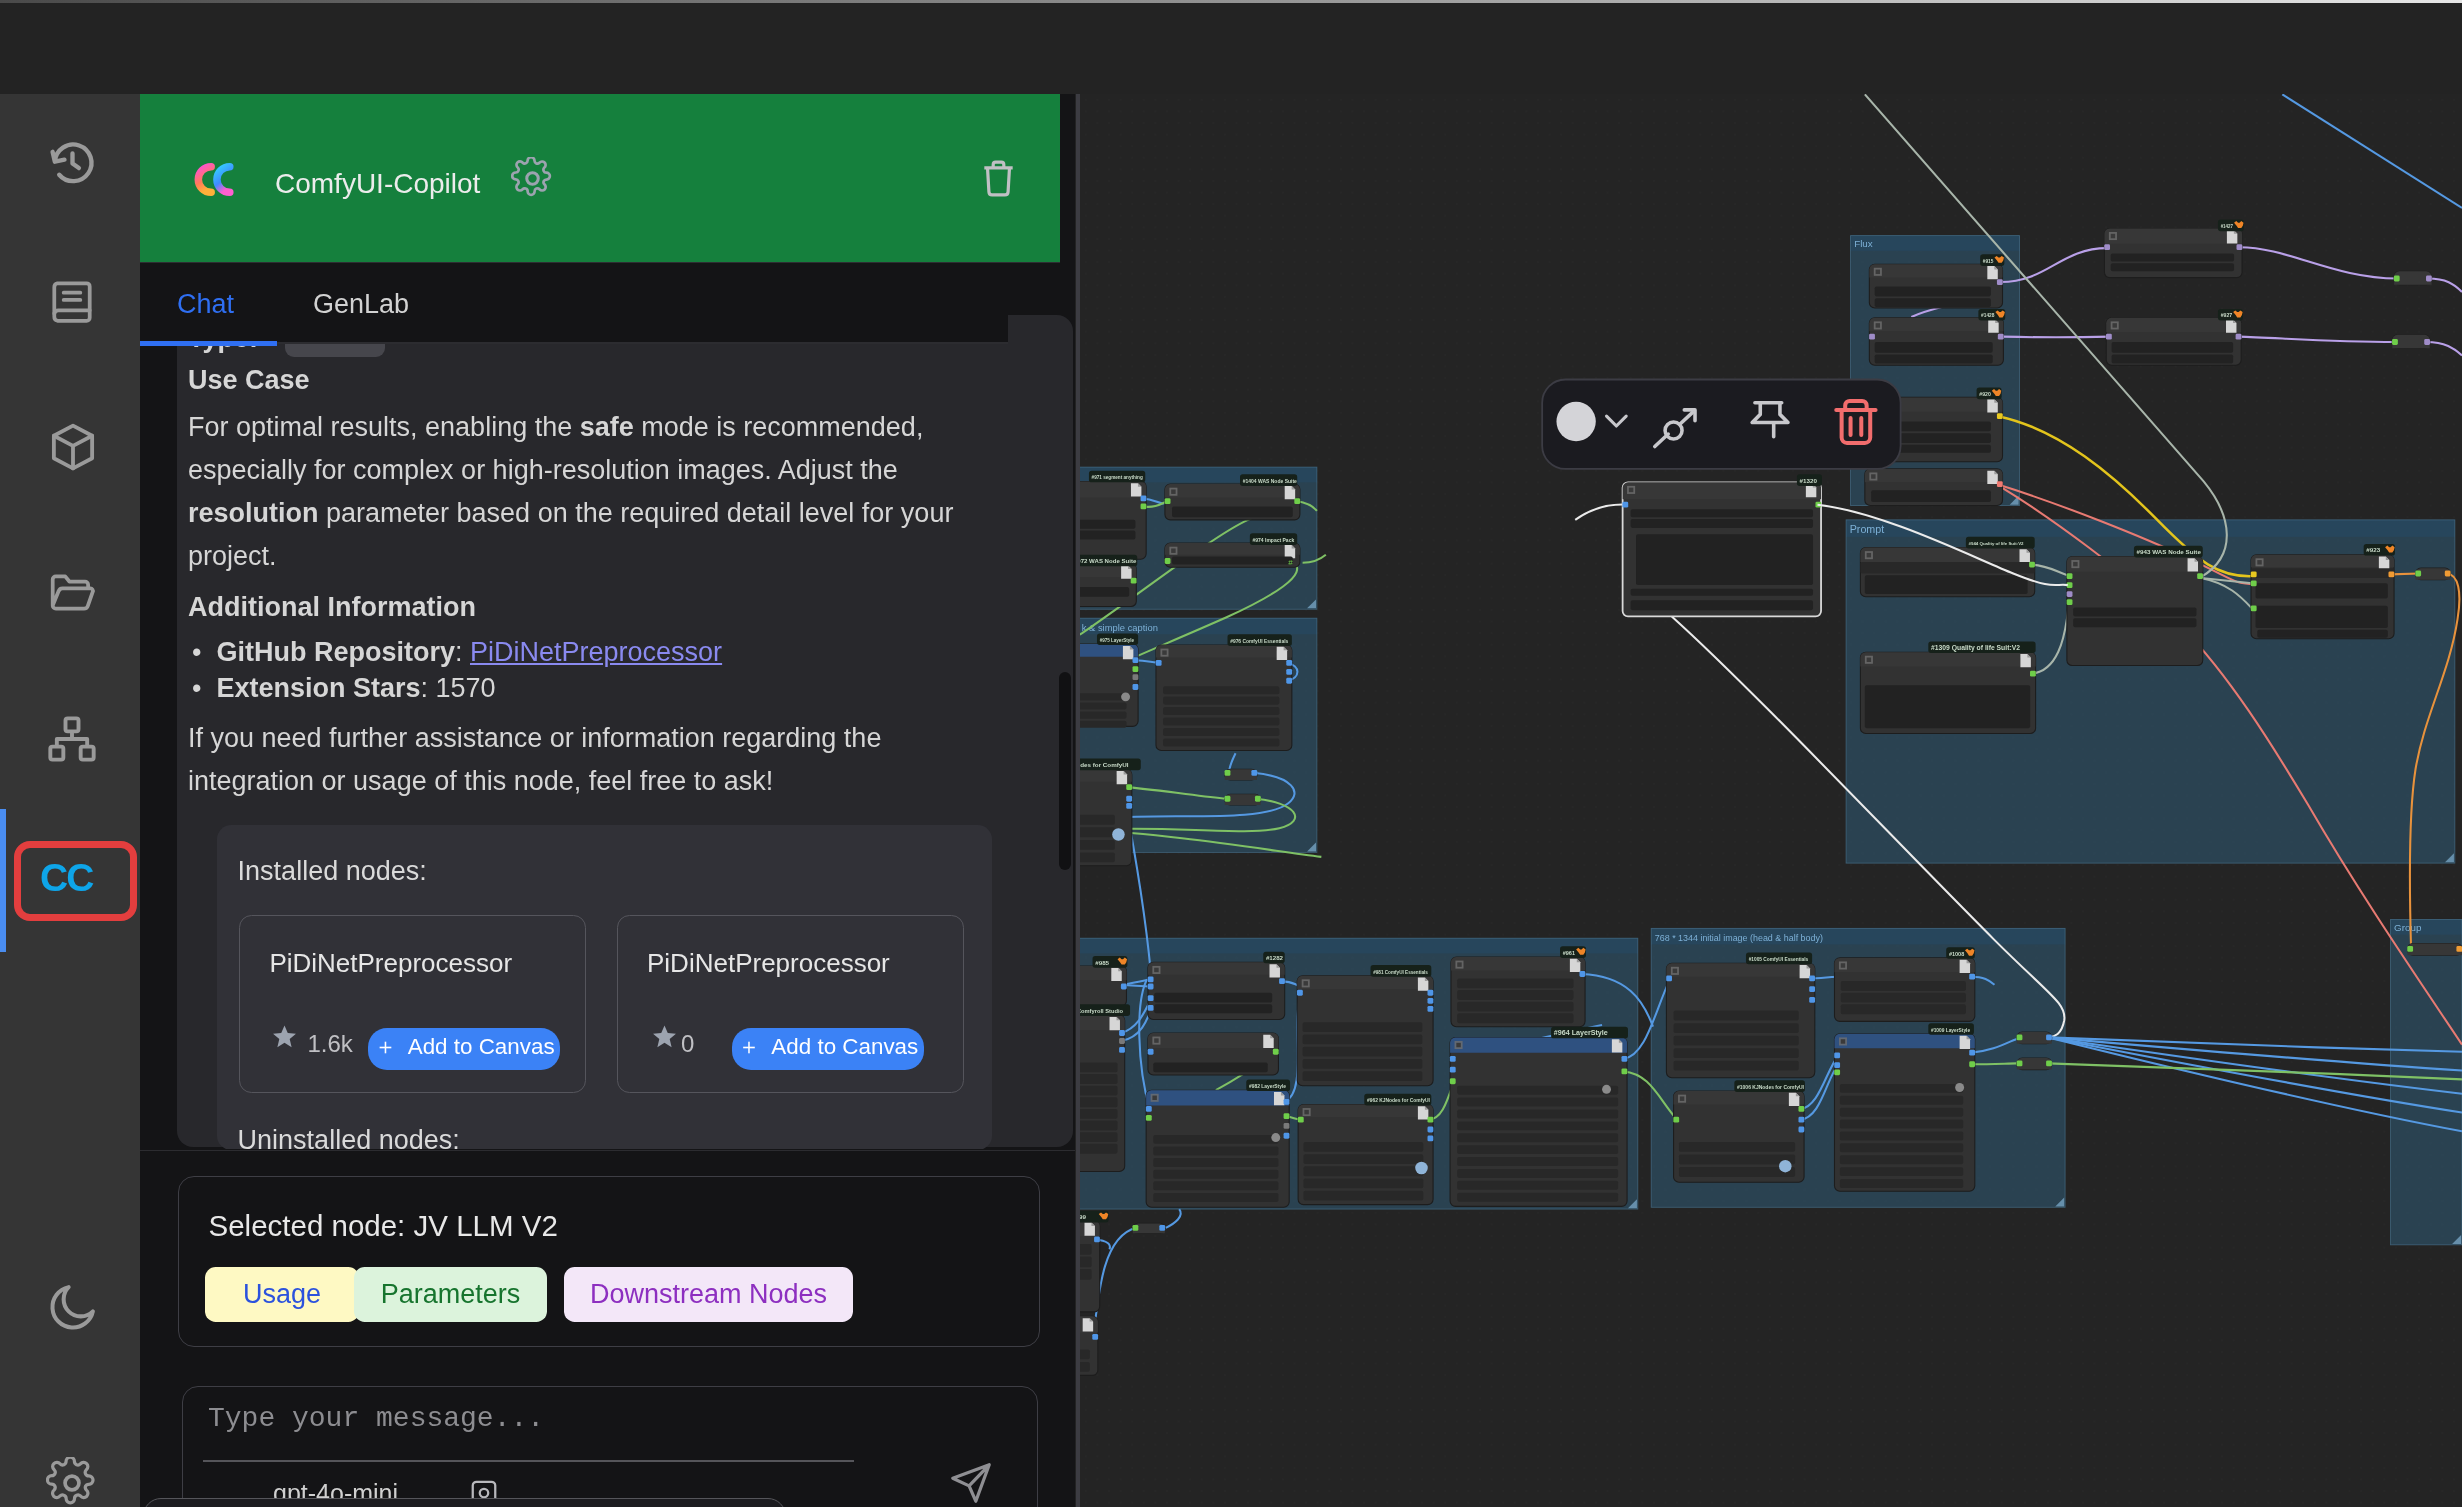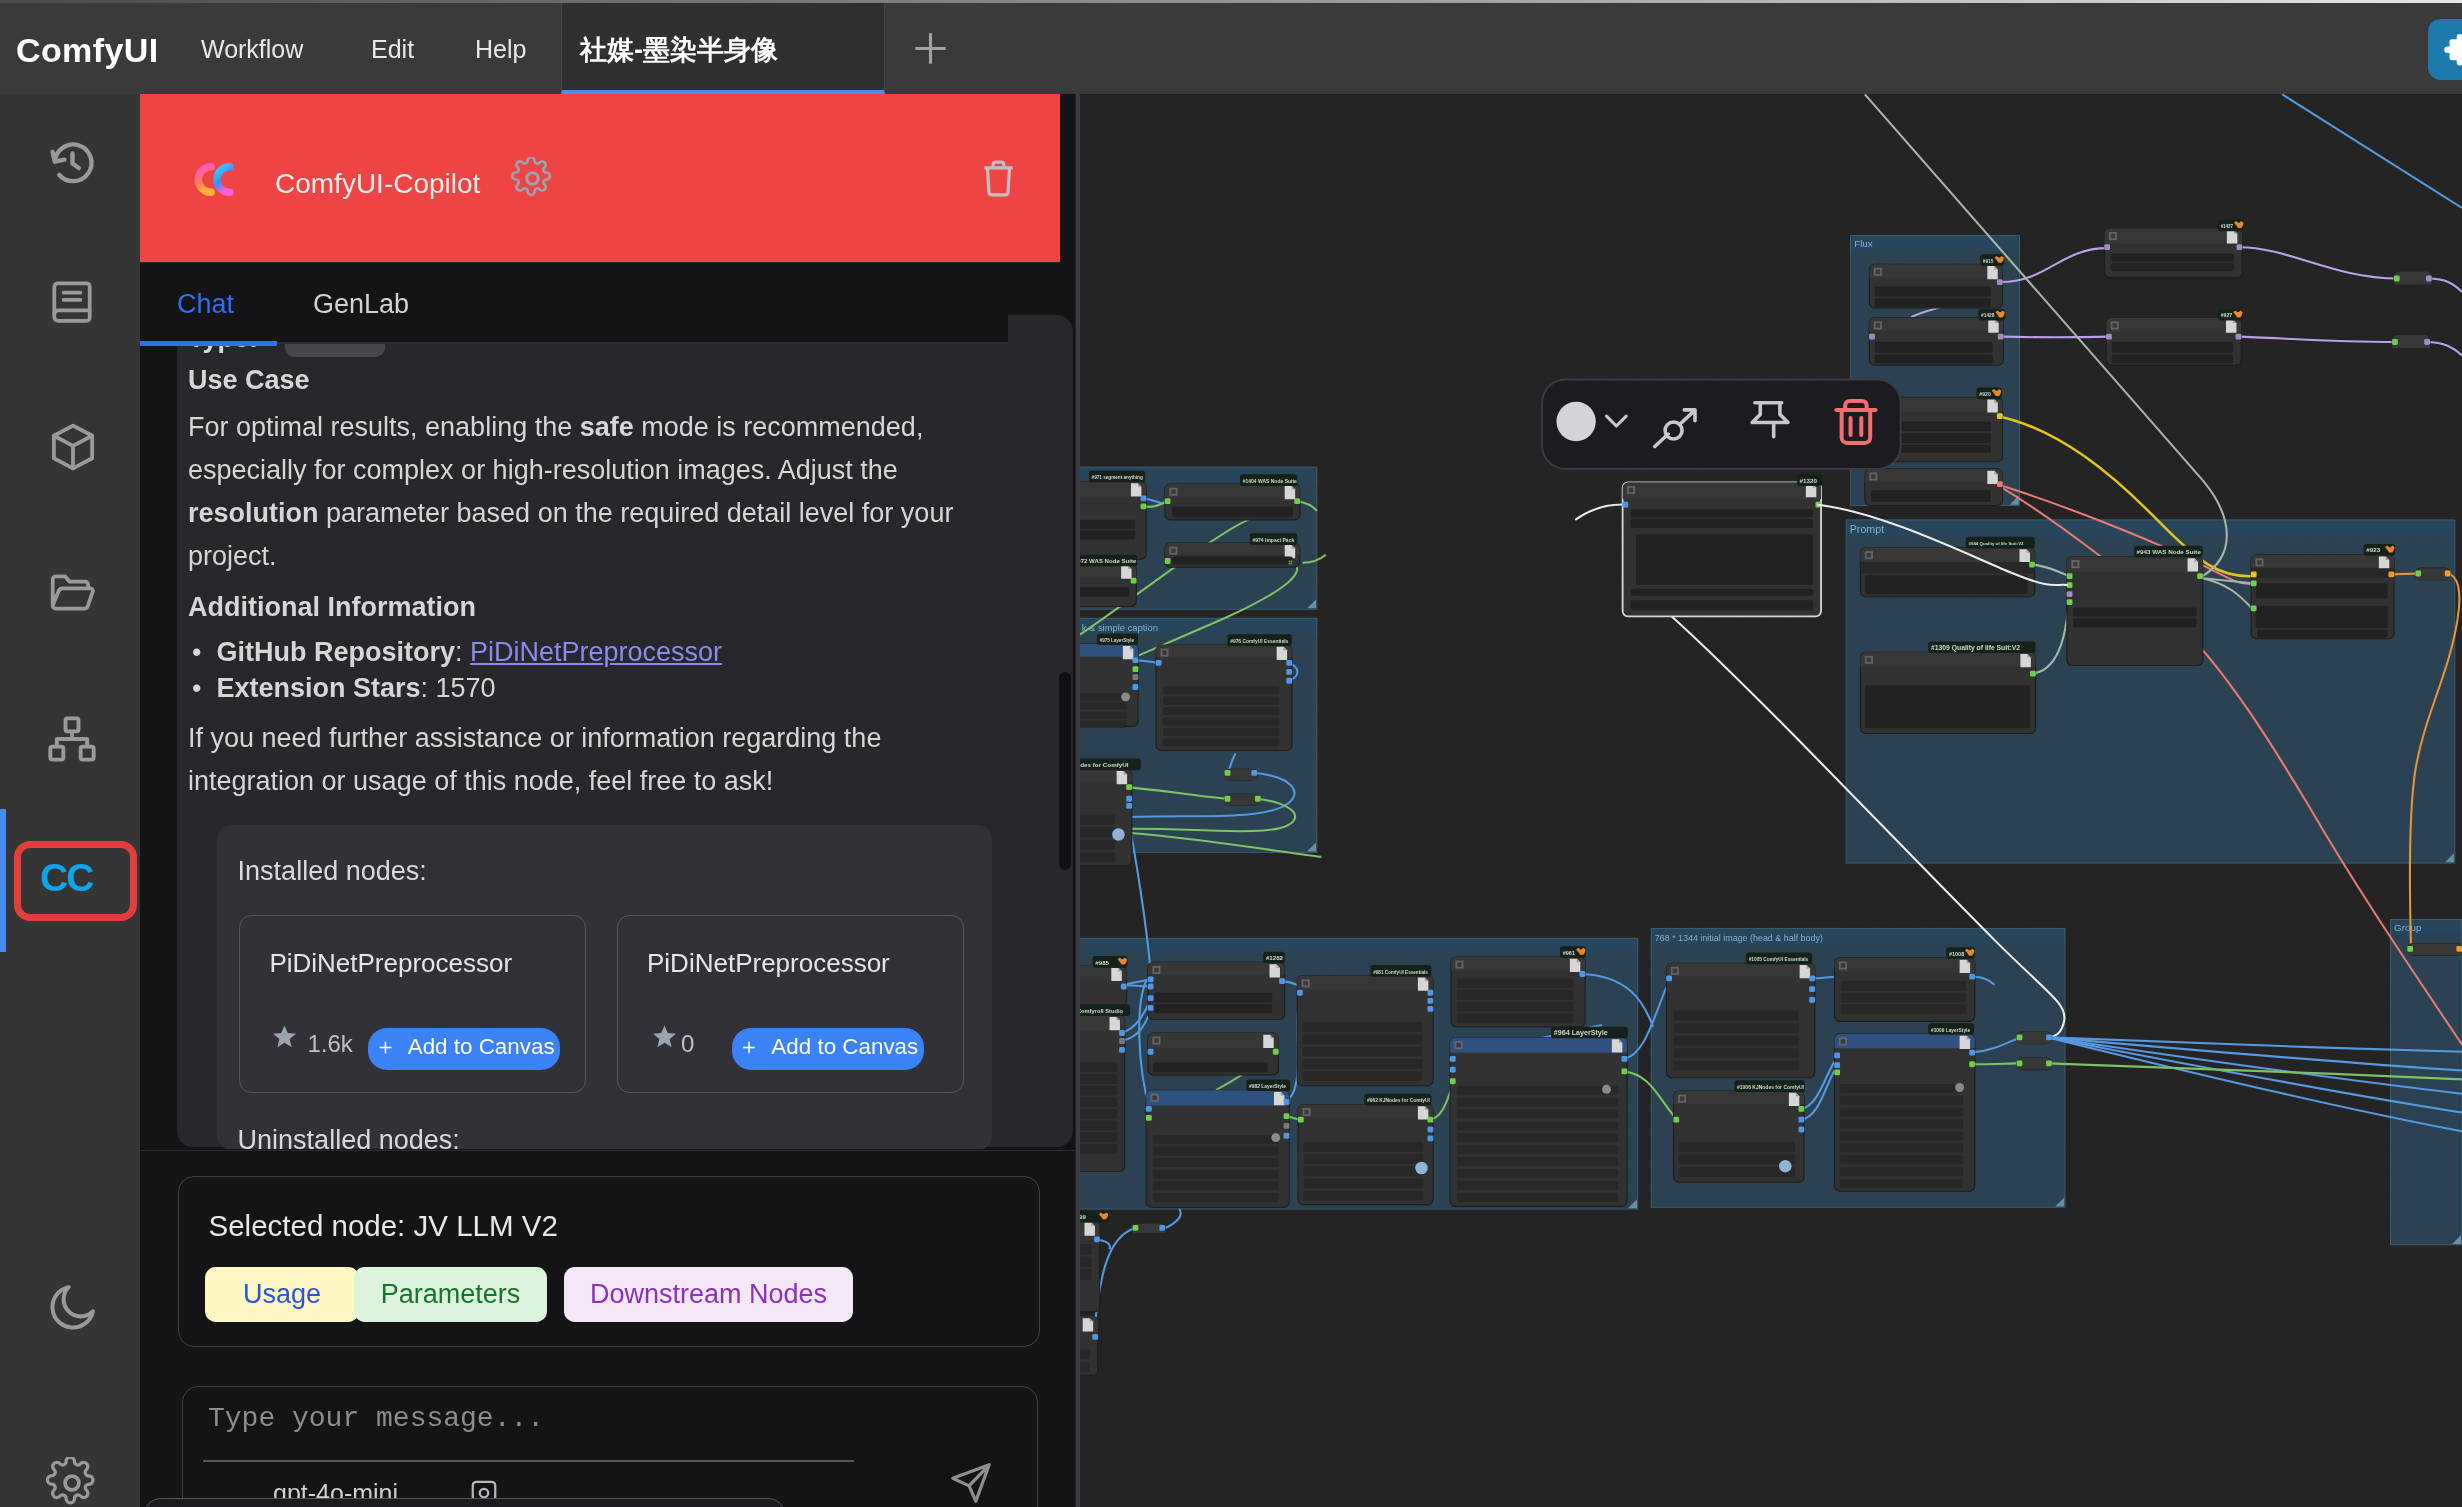--- a/index.html
+++ b/index.html
@@ -12,21 +12,21 @@
   #logo { left:16px; top:28px; font-size:34px; font-weight:bold; color:#ffffff; letter-spacing:0.4px; }
   .menuitem { top:32px; font-size:25px; color:#e8e8e8; }
   #tab { left:561px; top:0px; width:324px; height:91px; background:#303030; border-left:1.8px solid #454545; border-right:1.8px solid #454545; border-bottom:4.5px solid #4a90e2; }
   #tabtext { left:579px; top:29.5px; font-size:27px; font-weight:bold; color:#ffffff; }
   
   #sidebar { left:0; top:94px; width:140px; height:1414px; background:#353535; }
   #ccbox { left:14.3px; top:747px; width:123px; height:80px; border:7.2px solid #e33e3e; border-radius:16px; }
   #ccbar { left:0; top:715px; width:6.3px; height:143px; background:#4a8df0; }
   
   #panel { left:140px; top:94px; width:935px; height:1414px; background:#141416; overflow:hidden; }
-  #phead { position:absolute; left:0; top:0; width:920px; height:169px; background:#ef4444; border-bottom:1.8px solid #2e2e32; }
+  #phead { position:absolute; left:0; top:0; width:920px; height:169px; background:#15803d; border-bottom:1.8px solid #2e2e32; }
   #ptitle { left:135px; top:74px; font-size:28px; color:#ececec; }
   #ptabs { position:absolute; left:0; top:171px; width:868px; height:79px; background:#141416; border-bottom:2.7px solid #2c2c30; z-index:5; }
   .ptab { position:absolute; top:24px; font-size:27px; }
   #chatunderline { position:absolute; left:0; top:76px; width:137px; height:5.4px; background:#2f6ff2; }
   
   #bubble { left:37px; top:221px; width:896px; height:832px; background:#28282c; border-radius:16px; }
   .mtxt { position:absolute; color:#d6d6d6; font-size:27px; }
   #scrollthumb { left:919px; top:578px; width:11.6px; height:198px; background:#111113; border-radius:6.3px; }
   
   #instbox { left:77px; top:482px; width:775px; height:325px; background:#313137; border-radius:14.3px; }
@@ -45,37 +45,20 @@
   #modeltxt { position:absolute; left:45px; top:92px; font-size:25px; color:#d0d0d0;margin-left:45px; }
   #newbox { position:absolute; left:2.7px; top:347px; width:643px; height:100px; border:1.8px solid #55555a; border-radius:18px; background:#1c1c20; }
   
   #canvas { left:1076px; top:94px; width:1387px; height:1414px; background:#242424; border-left:4.5px solid #3c3c42;
             background-image: radial-gradient(circle, #272727 1.4px, rgba(0,0,0,0) 1.4px); background-size:11.6px 11.6px; }
 </style>
 </head>
 <body>
 <div id="stage">
   <div id="topstrip" class="abs"></div>
-  <div id="topbar" class="abs">
-    <div id="logo" class="abs">ComfyUI</div>
-    <div class="menuitem abs" style="left:201px;">Workflow</div>
-    <div class="menuitem abs" style="left:371px;">Edit</div>
-    <div class="menuitem abs" style="left:475px;">Help</div>
-    <div id="tab" class="abs">
-        <div id="tabtext" class="abs" style="left:18px;">社媒-墨染半身像</div>
-      </div>
-    <svg class="abs" style="left:910px; top:25px;" width="41" height="41" viewBox="0 0 46 46">
-        <path d="M23 6 V40 M6 23 H40" stroke="#a2a2a2" stroke-width="3.5"></path>
-      </svg>
-    <div class="abs" style="left:2428px; top:16px; width:54px; height:61px; background:#1d7aad; border-radius:12.5px;">
-      <svg class="abs" style="left:12.5px; top:12.5px;" width="41" height="36" viewBox="0 0 24 24" fill="#ffffff">
-        <path d="M11 2 a2.2 2.2 0 0 1 2.2 2.2 v1.3 h3.3 a1.5 1.5 0 0 1 1.5 1.5 v3.3 h1.3 a2.2 2.2 0 1 1 0 4.4 h-1.3 v3.3 a1.5 1.5 0 0 1 -1.5 1.5 h-3.3 v1.3 a2.2 2.2 0 1 1 -4.4 0 v-1.3 H5.5 a1.5 1.5 0 0 1 -1.5 -1.5 v-3.3 H2.7 a2.2 2.2 0 1 1 0 -4.4 H4 V7 a1.5 1.5 0 0 1 1.5 -1.5 h3.3 V4.2 A2.2 2.2 0 0 1 11 2 z"></path>
-      </svg>
-    </div>
-  </div>
   <div id="sidebar" class="abs">
     <svg class="abs" style="left:45px; top:42px;" width="55" height="55" viewBox="0 0 24 24" fill="none" stroke="#9a9a9a" stroke-width="1.9" stroke-linecap="round" stroke-linejoin="round">
       <path d="M4.3 11.2 A 8 8 0 1 1 6.2 16.9 M4.3 11.2 L3.3 6.9 M4.3 11.2 L8.5 10.3"></path>
         <path d="M12 7.6 V12 L14.8 14"></path>
     </svg>
     <svg class="abs" style="left:47px; top:182px;" width="50" height="52" viewBox="0 0 24 24" fill="none" stroke="#9a9a9a" stroke-width="1.8" stroke-linecap="round" stroke-linejoin="round">
       <path d="M5 3 H19 A1.5 1.5 0 0 1 20.5 4.5 V19.5 A1.5 1.5 0 0 1 19 21 H5 A2 2 0 0 1 3.5 19 V5 A2 2 0 0 1 5 3 Z"></path>
       <path d="M3.5 17.5 A2 2 0 0 1 5.5 16 H20.5"></path>
         <path d="M8 7.5 H16 M8 11 H16"></path>
     </svg>

